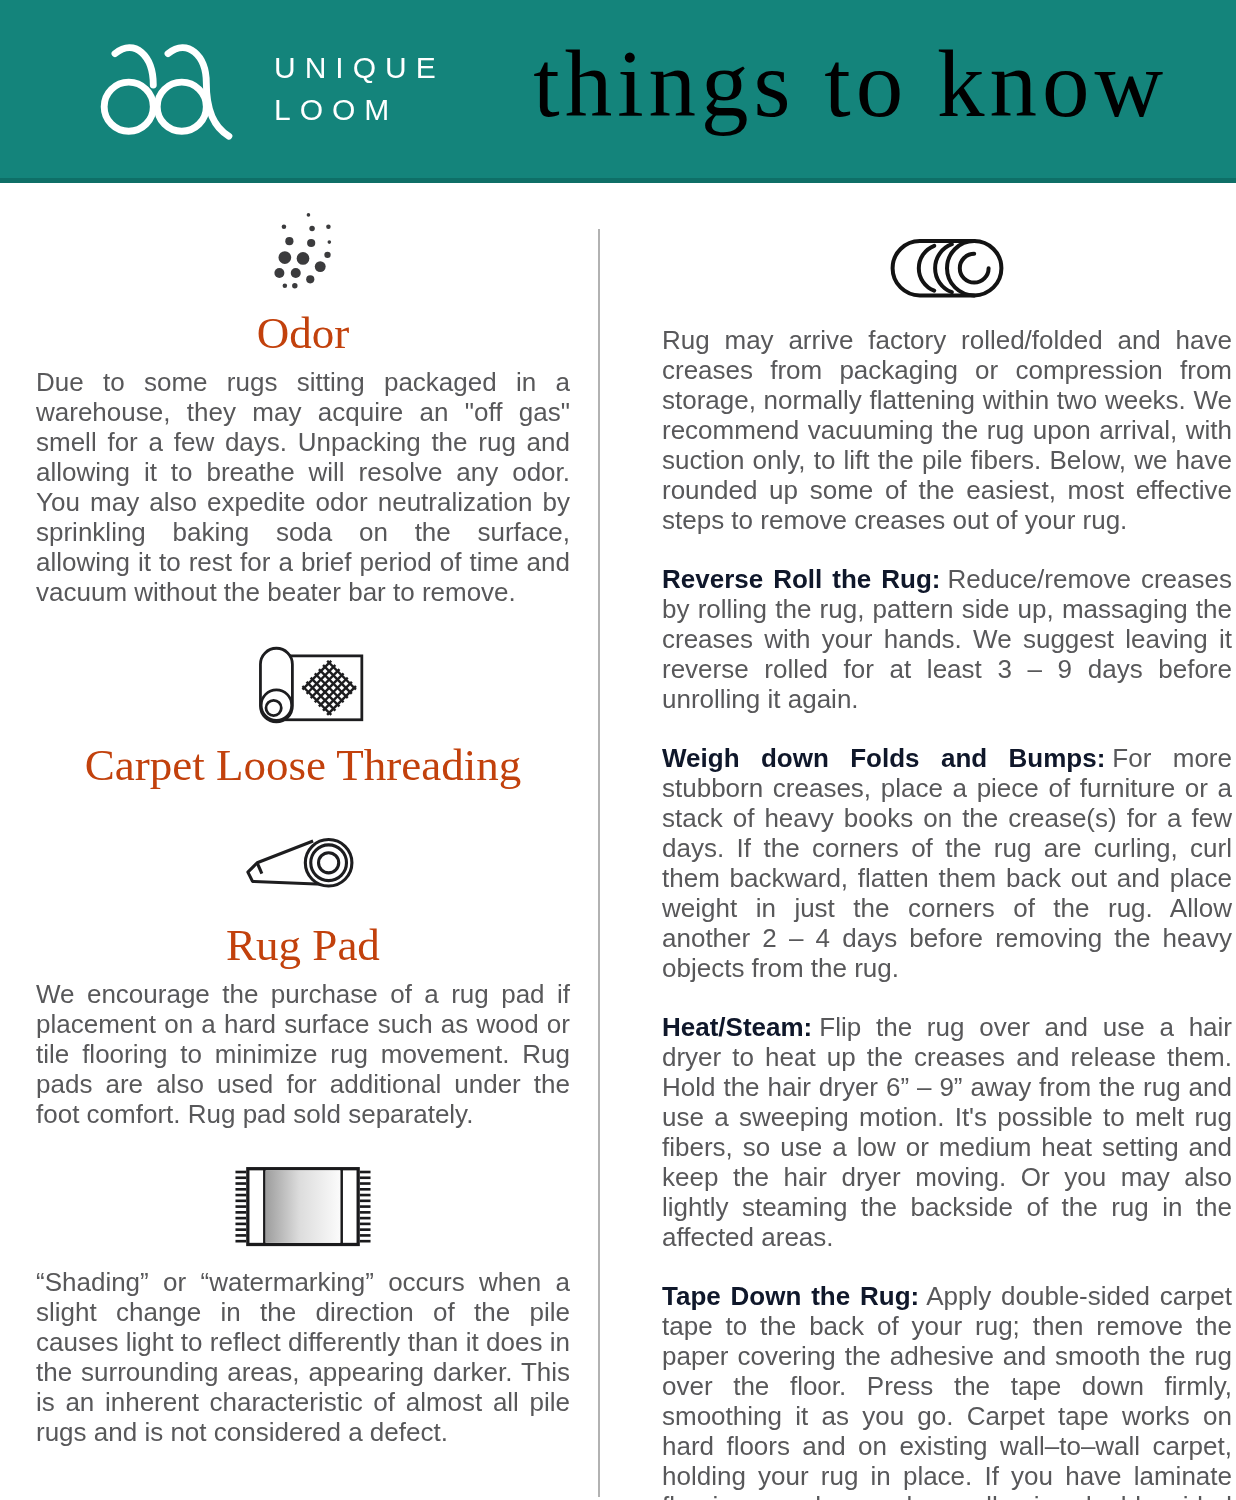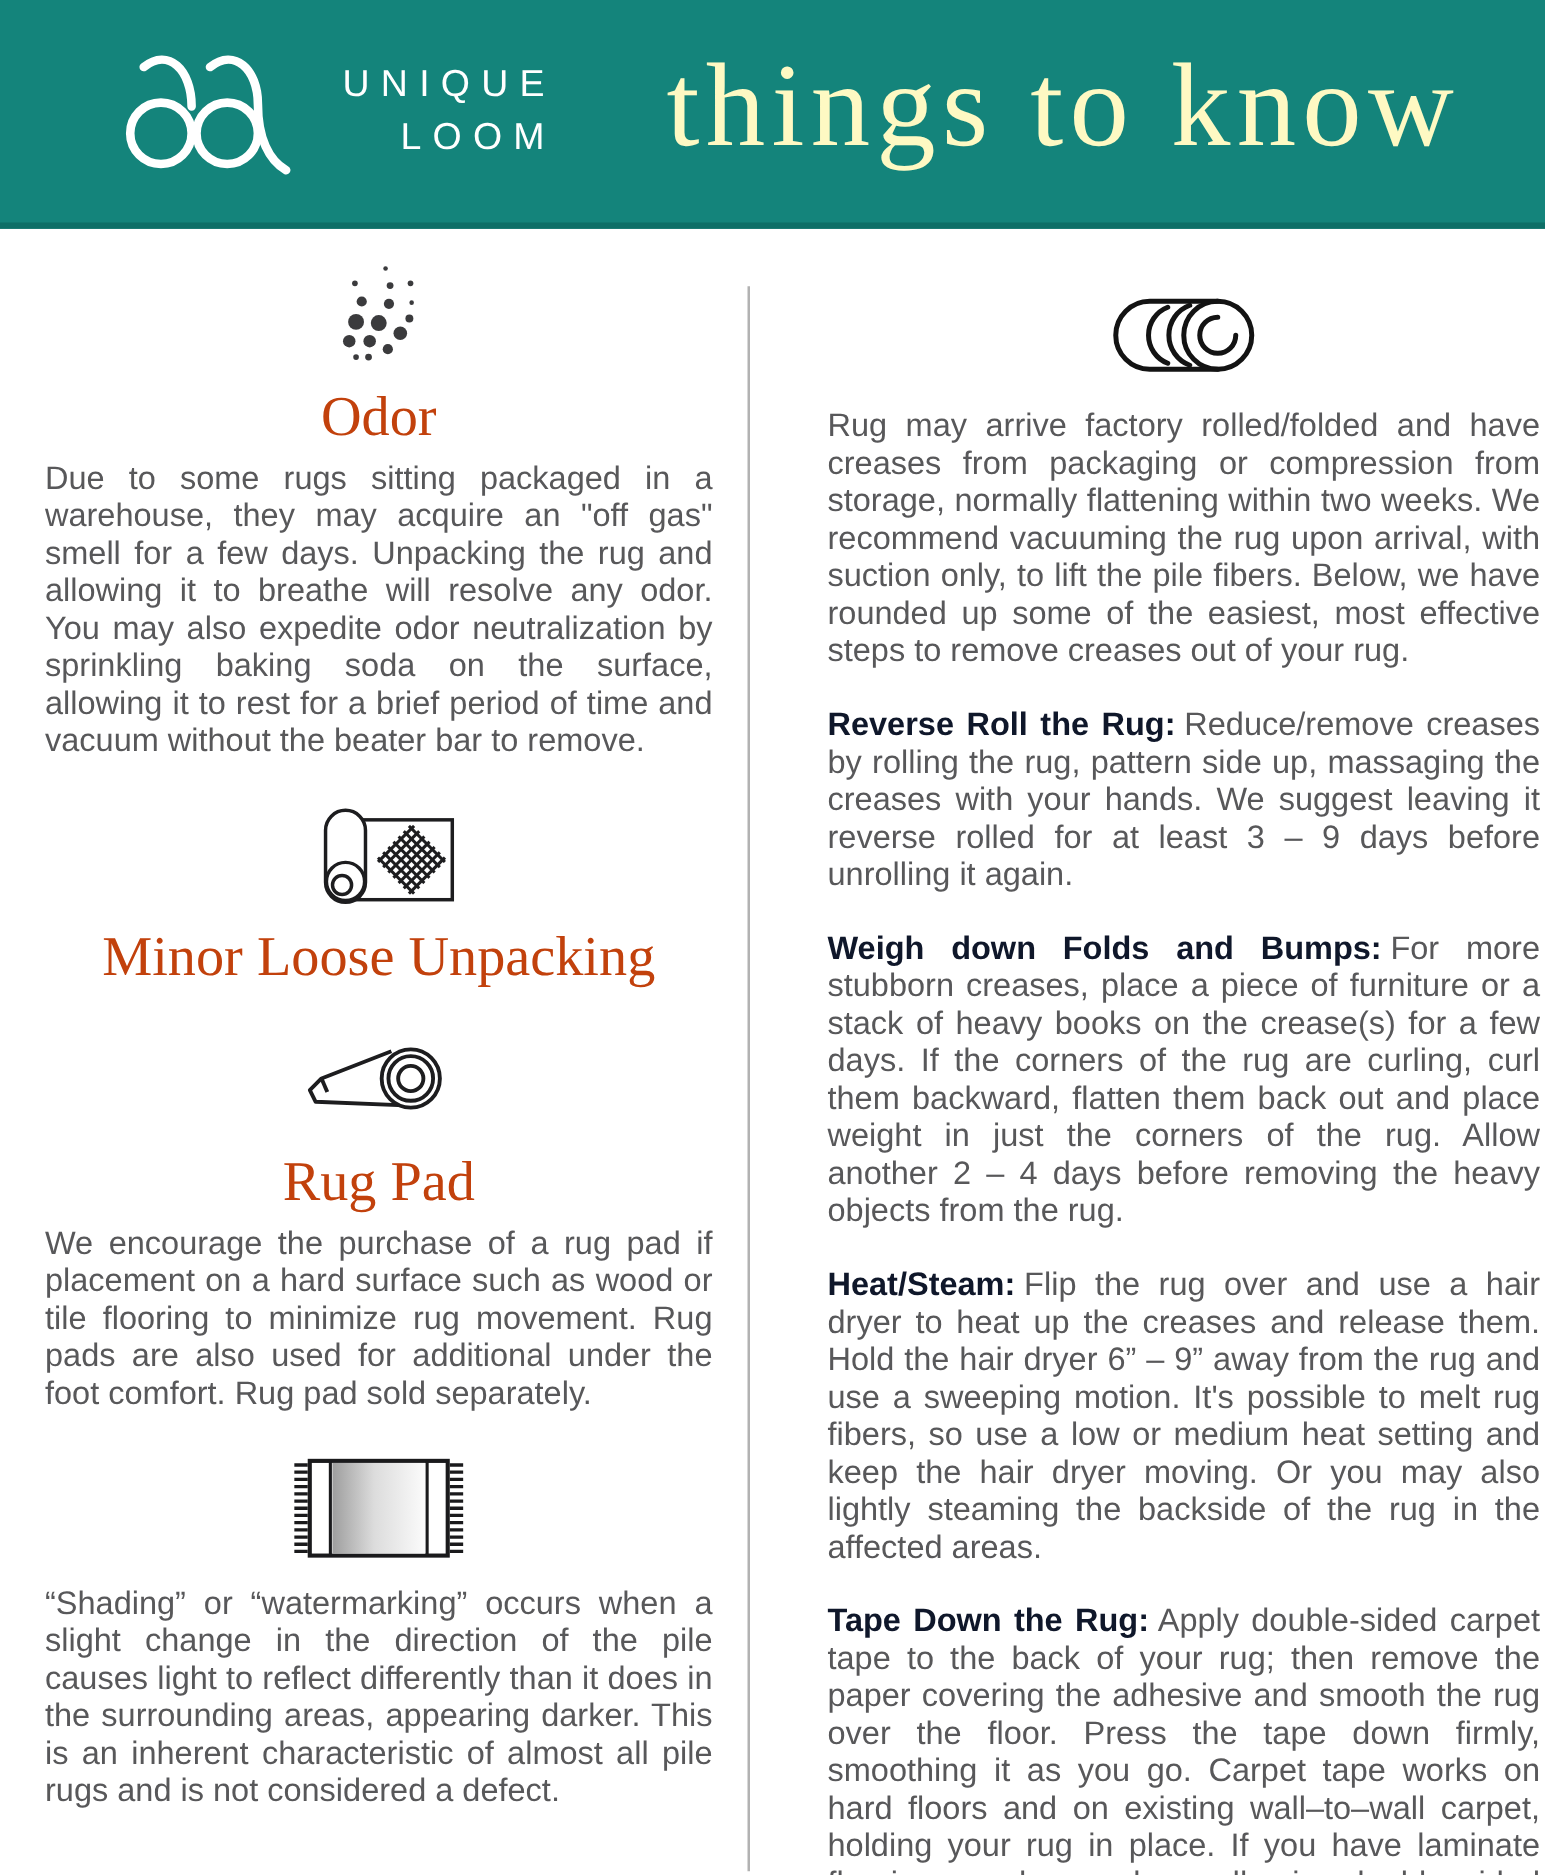--- a/index.html
+++ b/index.html
@@ -10,23 +10,23 @@
     font-family:"Liberation Sans", sans-serif;
   }
   
   .header {
     height:183px; background:#14847b;
     border-bottom:5px solid #0e6f67;
     display:flex; align-items:center;
   }
   .logo-block { display:flex; align-items:center; margin-left:90px; gap:26px; }
   .logo-svg { width:158px; height:110px; display:block; }
-  .brand { color:#ffffff; font-size:30px; letter-spacing:9px; line-height:42px; text-align:right; font-weight:400; }
+  .brand { color:#ffffff; font-size:30px; letter-spacing:9px; line-height:42px; text-align:left; font-weight:400; }
   .page-title {
-    margin-left:auto; margin-right:68px; color:#fef9c3;
+    margin-left:auto; margin-right:68px; color:#000000;
     font-family:"Liberation Serif", serif; font-weight:400;
     font-size:95px; letter-spacing:5px; line-height:1;
     padding-bottom:10px;
   }
   
   .content { position:relative; display:flex; }
   .divider {
     position:absolute; left:598px; top:46px; width:2px; height:1268px;
     background:#b2b2b2;
   }
@@ -126,21 +126,21 @@
                 <line x1="172" y1="23" x2="82" y2="113"></line>
               <line x1="184" y1="23" x2="94" y2="113"></line>
                 <line x1="196" y1="23" x2="106" y2="113"></line>
               <line x1="208" y1="23" x2="118" y2="113"></line>
             </g>
             <path d="M 28,94 L 28,34 A 23,23 0 0 1 74,34 L 74,94 A 23,23 0 0 1 28,94 Z" fill="#ffffff"></path>
             <circle cx="51" cy="93" r="22" fill="#ffffff"></circle>
             <circle cx="47" cy="97" r="11" fill="#ffffff"></circle>
           </svg>
         </div>
-        <h2 class="sec-h">Minor Loose Unpacking</h2>
+        <h2 class="sec-h">Carpet Loose Threading</h2>
       </div>
 
       <div class="section s-pad">
         <div class="sec-icon">
           <svg width="132" height="86" viewBox="0 0 170 110" fill="none" stroke="#1d1d1f" stroke-width="4" stroke-linejoin="round">
             <path d="M 98,28 L 26,56 L 14,68 L 20,80 L 118,84" fill="#ffffff"></path>
             <path d="M 26,56 L 32,70"></path>
             <circle cx="118" cy="56" r="30" fill="#ffffff"></circle>
             <circle cx="118" cy="56" r="23" fill="#ffffff"></circle>
             <circle cx="118" cy="56" r="13" fill="#ffffff"></circle>

